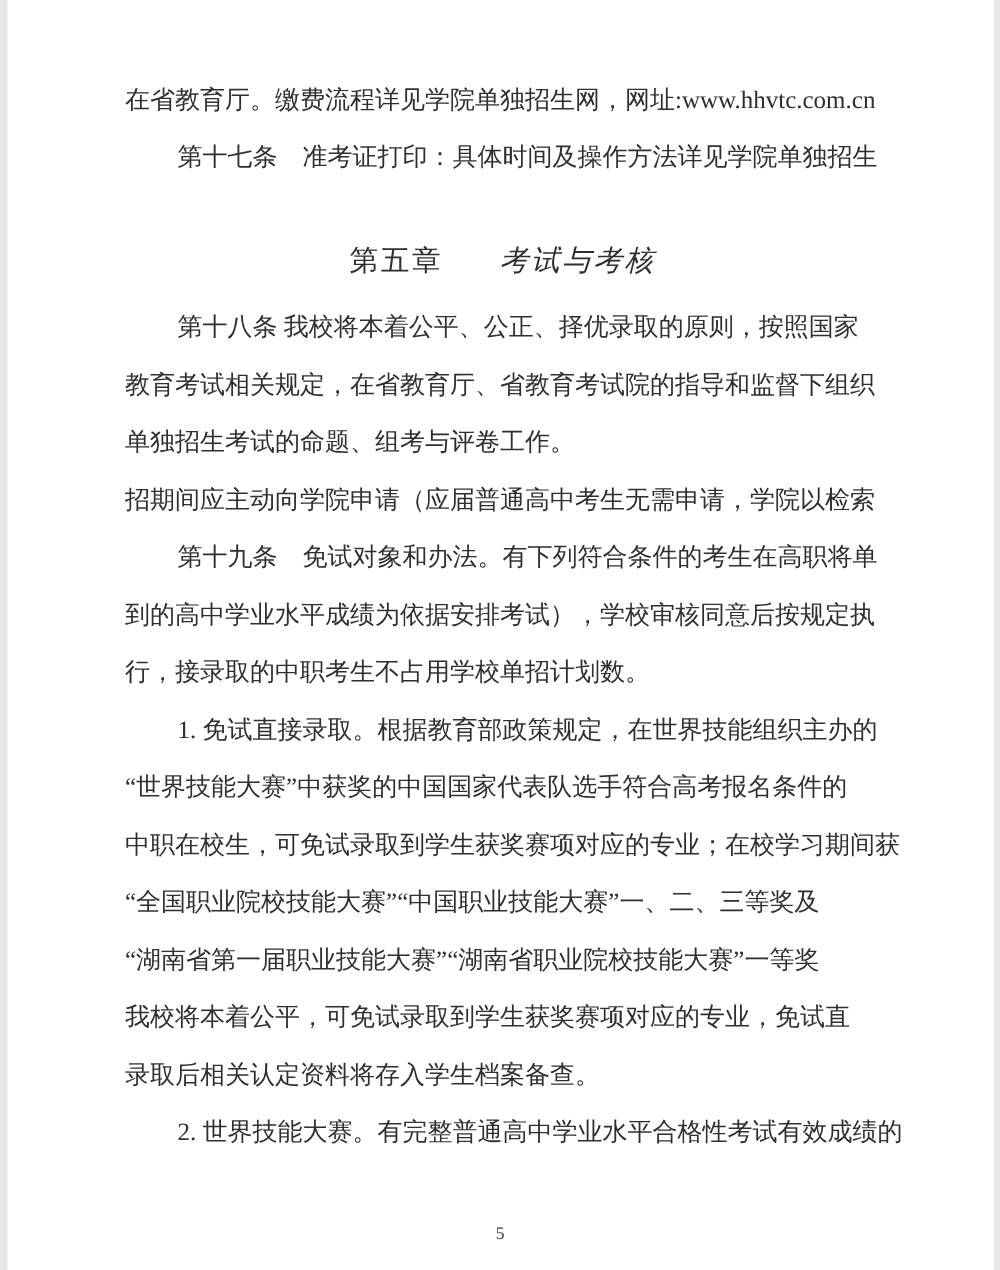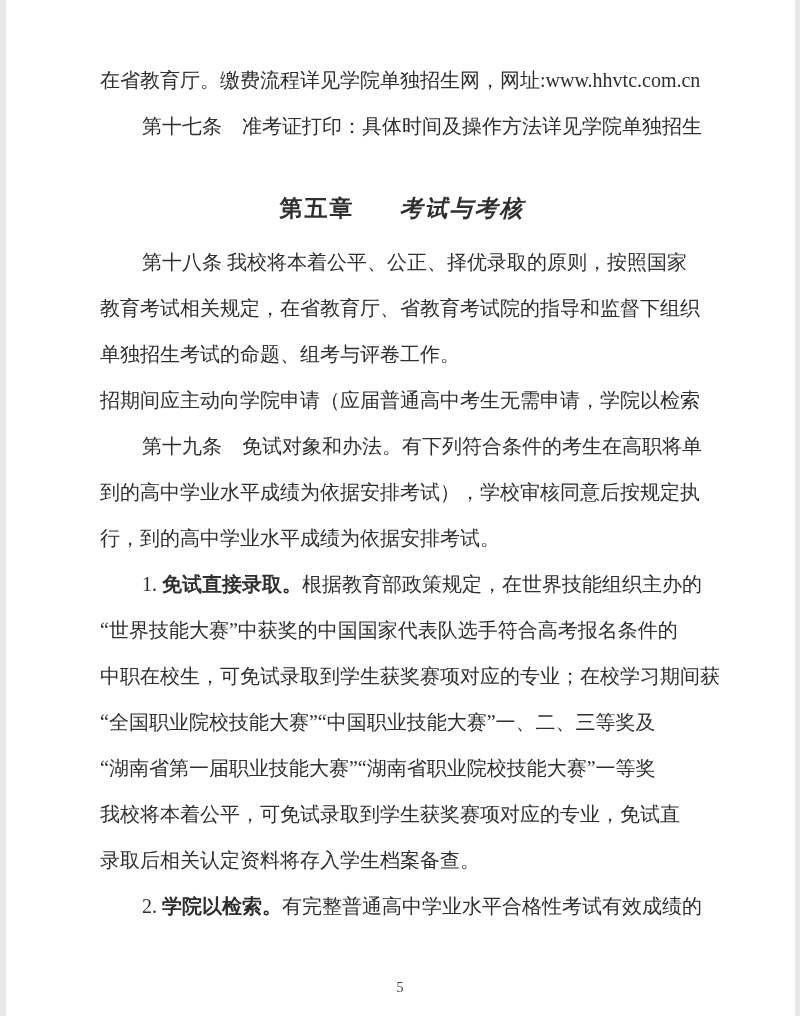--- a/index.html
+++ b/index.html
@@ -18,21 +18,21 @@
   .edge-strip.left{left:0;width:6px;}
   .edge-strip.right{right:0;width:5px;}
   .content{
     position:absolute;left:100px;top:57px;width:604px;
     font-size:20px;color:var(--ink);
   }
   .line{
     line-height:46px;white-space:pre;
   }
   .line.indent{padding-left:42px;}
-  .line span.b{font-weight:bold;}
+  .line span.b{font-weight:normal;}
   .line span.i{font-style:italic;margin-left:20px;}
   .line.heading{
     text-align:center;font-size:23px;font-weight:bold;
     letter-spacing:2px;margin-top:37px;margin-bottom:7px;
     white-space:normal;padding-left:0;
   }
   .page-number{
     position:absolute;left:0;top:980px;width:800px;
     text-align:center;font-size:14px;color:#3a3a3a;
   }
@@ -46,24 +46,24 @@
 <div class="content">
     <div class="line"><span>在省教育厅。缴费流程详见学院单独招生网，网址:www.hhvtc.com.cn</span></div>
     <div class="line indent"><span>第十七条　准考证打印：具体时间及操作方法详见学院单独招生</span></div>
     <div class="line heading"><span class="b">第五章　</span><span class="b i">考试与考核</span></div>
     <div class="line indent"><span>第十八条 我校将本着公平、公正、择优录取的原则，按照国家</span></div>
     <div class="line"><span>教育考试相关规定，在省教育厅、省教育考试院的指导和监督下组织</span></div>
     <div class="line"><span>单独招生考试的命题、组考与评卷工作。</span></div>
     <div class="line"><span>招期间应主动向学院申请（应届普通高中考生无需申请，学院以检索</span></div>
     <div class="line indent"><span>第十九条　免试对象和办法。有下列符合条件的考生在高职将单</span></div>
     <div class="line"><span>到的高中学业水平成绩为依据安排考试），学校审核同意后按规定执</span></div>
-    <div class="line"><span>行，到的高中学业水平成绩为依据安排考试。</span></div>
+    <div class="line"><span>行，接录取的中职考生不占用学校单招计划数。</span></div>
     <div class="line indent"><span>1. </span><span class="b">免试直接录取。</span><span>根据教育部政策规定，在世界技能组织主办的</span></div>
     <div class="line"><span>“世界技能大赛”中获奖的中国国家代表队选手符合高考报名条件的</span></div>
     <div class="line"><span>中职在校生，可免试录取到学生获奖赛项对应的专业；在校学习期间获</span></div>
     <div class="line"><span>“全国职业院校技能大赛”“中国职业技能大赛”一、二、三等奖及</span></div>
     <div class="line"><span>“湖南省第一届职业技能大赛”“湖南省职业院校技能大赛”一等奖</span></div>
     <div class="line"><span>我校将本着公平，可免试录取到学生获奖赛项对应的专业，免试直</span></div>
     <div class="line"><span>录取后相关认定资料将存入学生档案备查。</span></div>
-    <div class="line indent"><span>2. </span><span class="b">学院以检索。</span><span>有完整普通高中学业水平合格性考试有效成绩的</span></div>
+    <div class="line indent"><span>2. </span><span class="b">世界技能大赛。</span><span>有完整普通高中学业水平合格性考试有效成绩的</span></div>
   </div>
 
 <div class="page-number">5</div>
 
 </body></html>

